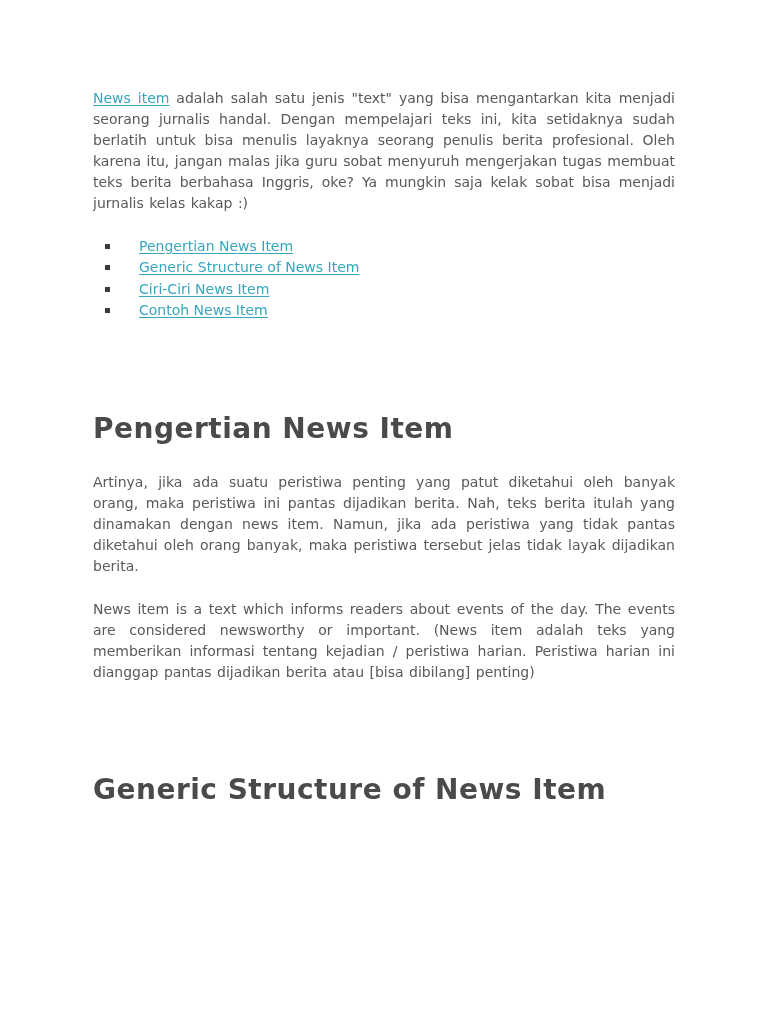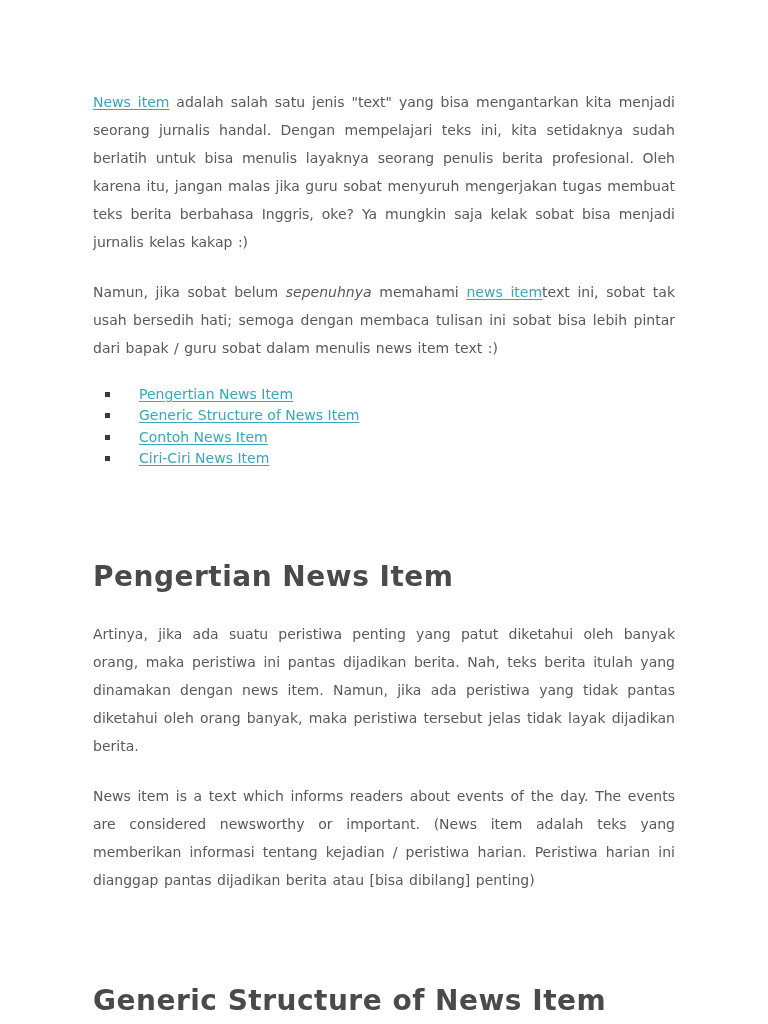--- a/index.html
+++ b/index.html
@@ -20,21 +20,21 @@
     background: var(--background, #ffffff);
   }
   .content {
     width: 582px;
     margin: 0 93px;
     padding-top: 88px;
   }
   p.body-text {
     margin: 0 0 22px 0;
     font-size: 14px;
-    line-height: 28px;
+    line-height: 21px;
     text-align: justify;
     color: var(--text, #58595b);
     word-spacing: 1px;
   }
   a.doc-link {
     color: var(--link, #38a6bd);
     text-decoration: underline;
     text-underline-offset: 2px;
     cursor: pointer;
   }
@@ -70,34 +70,33 @@
   }
 </style>
 </head>
 <body>
 
 <div class="page">
   <div class="content">
 
     <p class="body-text"><a href="#" class="doc-link">News item</a> adalah salah satu jenis "text" yang bisa mengantarkan kita menjadi seorang jurnalis handal. Dengan mempelajari teks ini, kita setidaknya sudah berlatih untuk bisa menulis layaknya seorang penulis berita profesional. Oleh karena itu, jangan malas jika guru sobat menyuruh mengerjakan tugas membuat teks berita berbahasa Inggris, oke? Ya mungkin saja kelak sobat bisa menjadi jurnalis kelas kakap :)</p>
 
-    <p class="body-text">Namun, jika sobat belum <em>sepenuhnya</em> memahami <a href="#" class="doc-link">news item</a>text ini, sobat tak usah bersedih hati; semoga dengan membaca tulisan ini sobat bisa lebih pintar dari bapak / guru sobat dalam menulis news item text :)</p>
 
     <ul class="toc-list">
       <li>
         <a class="doc-link" href="#">Pengertian News Item</a>
       </li>
       <li>
         <a class="doc-link" href="#">Generic Structure of News Item</a>
       </li>
       <li>
-        <a class="doc-link" href="#">Contoh News Item</a>
+        <a class="doc-link" href="#">Ciri-Ciri News Item</a>
       </li>
       <li>
-        <a class="doc-link" href="#">Ciri-Ciri News Item</a>
+        <a class="doc-link" href="#">Contoh News Item</a>
       </li>
     </ul>
 
     <h1 class="section-heading">Pengertian News Item</h1>
 
     <p class="body-text">Artinya, jika ada suatu peristiwa penting yang patut diketahui oleh banyak orang, maka peristiwa ini pantas dijadikan berita. Nah, teks berita itulah yang dinamakan dengan news item. Namun, jika ada peristiwa yang tidak pantas diketahui oleh orang banyak, maka peristiwa tersebut jelas tidak layak dijadikan berita.</p>
 
     <p class="body-text">News item is a text which informs readers about events of the day. The events are considered newsworthy or important. (News item adalah teks yang memberikan informasi tentang kejadian / peristiwa harian. Peristiwa harian ini dianggap pantas dijadikan berita atau [bisa dibilang] penting)</p>
 
     <h1 class="section-heading">Generic Structure of News Item</h1>

